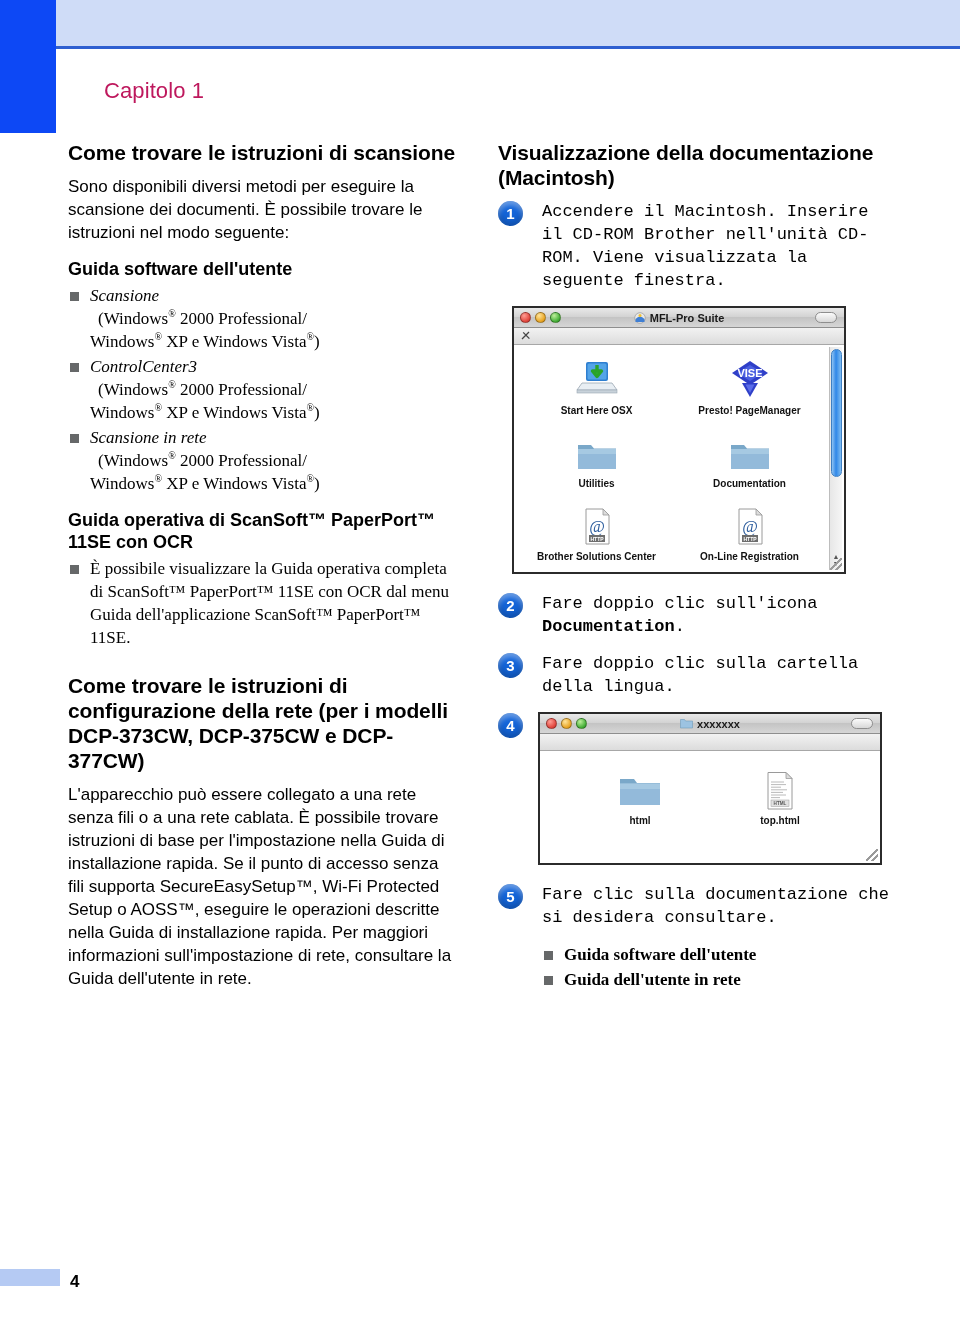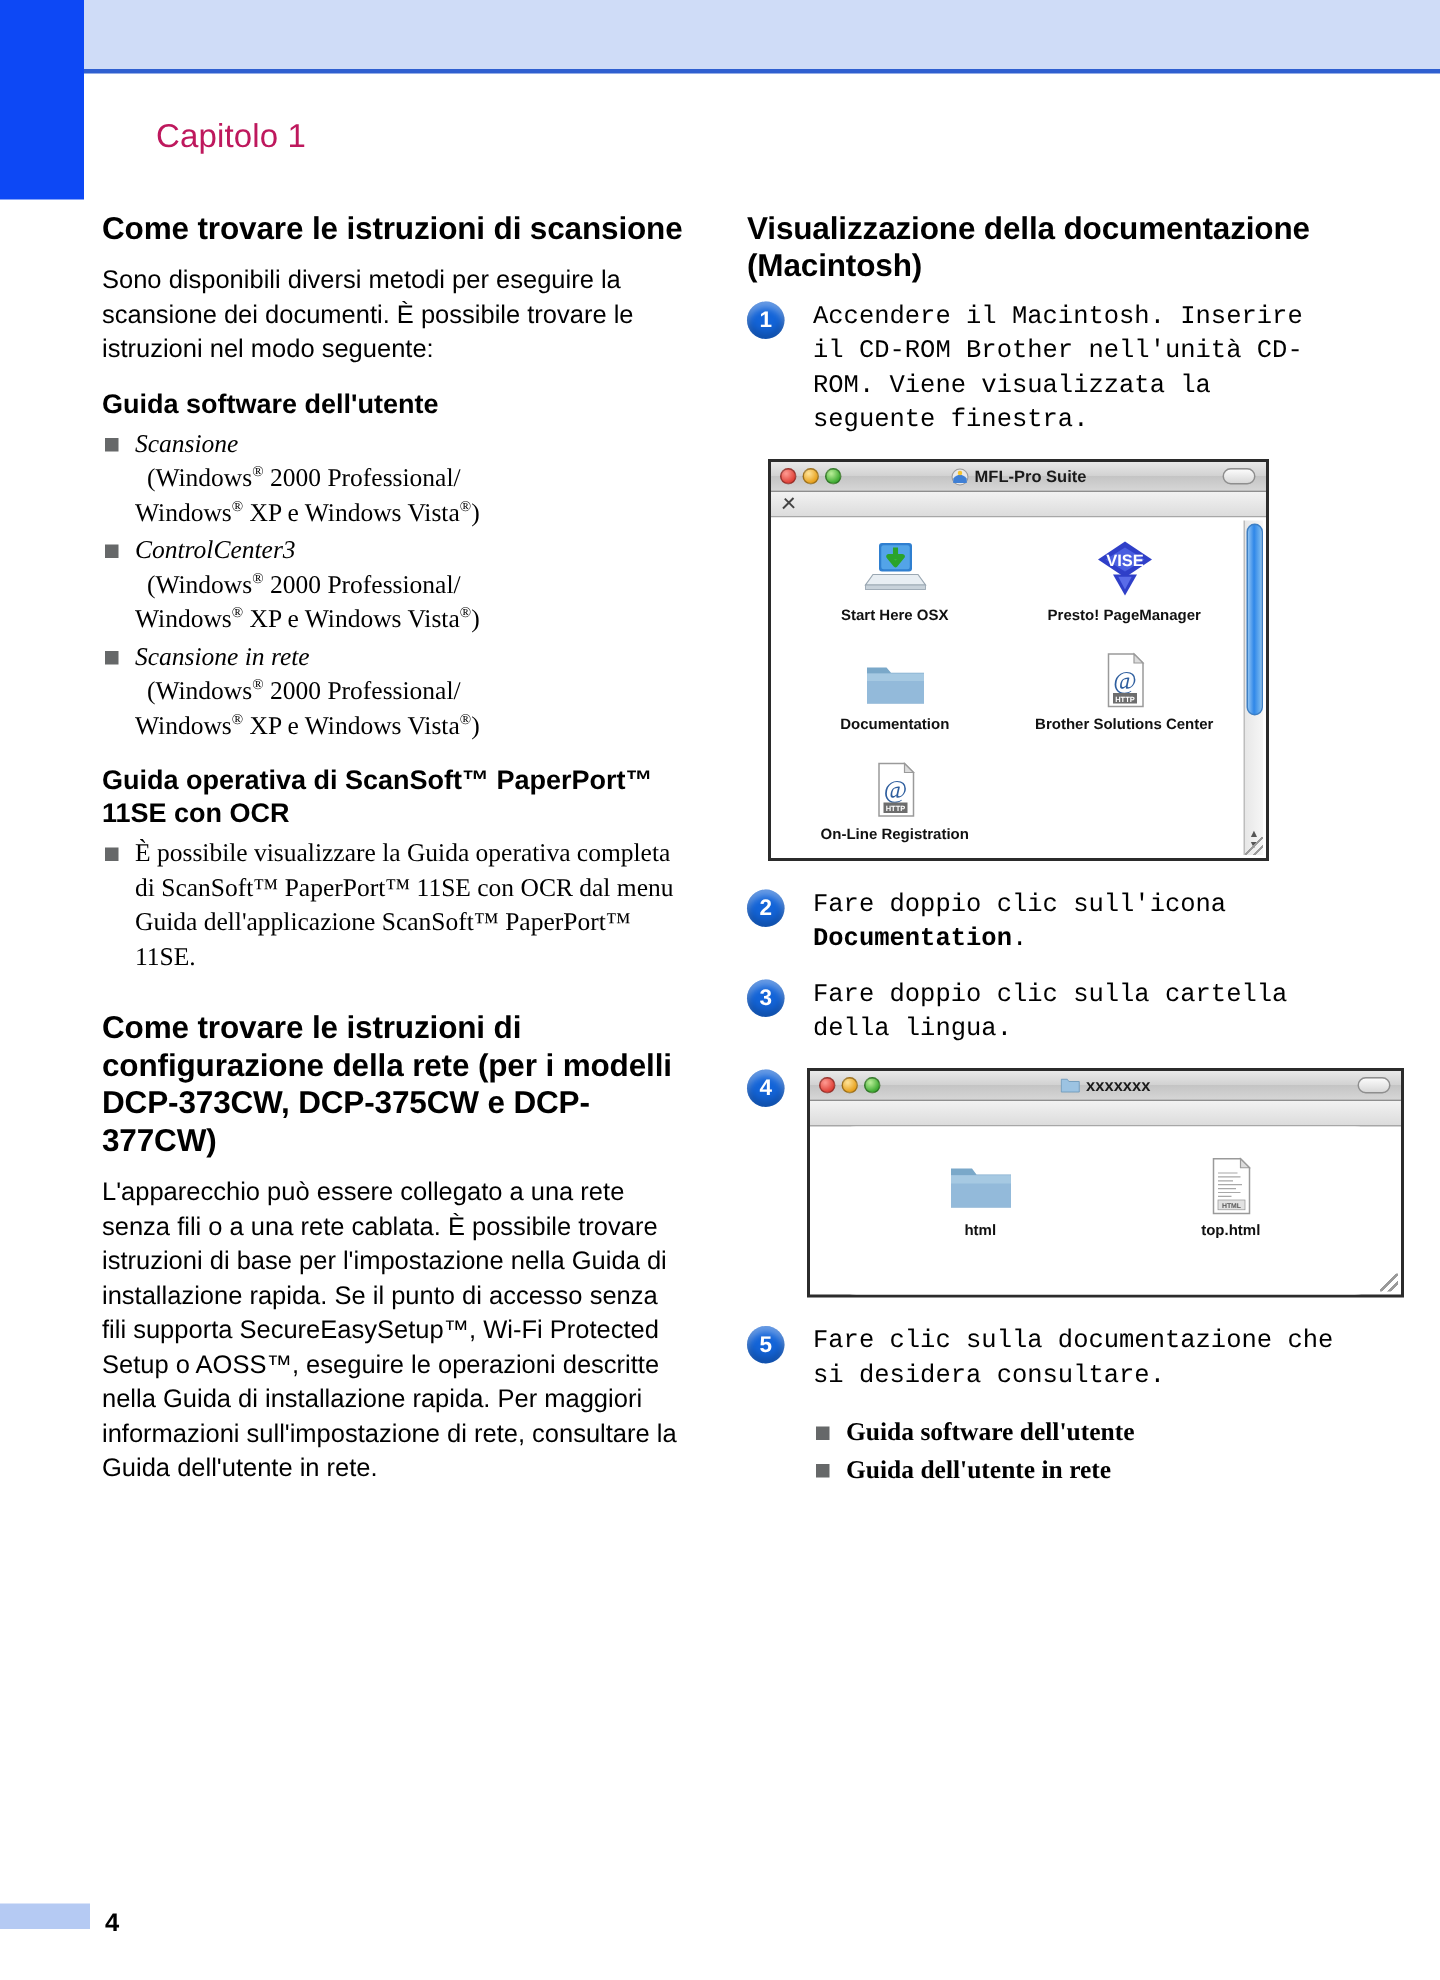--- a/index.html
+++ b/index.html
@@ -88,21 +88,21 @@
   .step p{ font-size:17px; line-height:23px; margin:0;font-family:Liberation Mono, monospace; }
   .step b{ font-weight:bold; }
 
   
   .macwin{
     border:2px solid #2b2b2b;
     background:#fff;
     margin:6px 0 18px 14px;
     width:334px;
   }
-  .macwin.w2{ width:398px;margin-left:40px; }
+  .macwin.w2{ width:344px;margin-left:40px; }
   .titlebar{
     height:20px;
     background:linear-gradient(to bottom,#e9e9e9 0%,#d2d2d2 48%,#c4c4c4 50%,#d6d6d6 100%);
     border-bottom:1px solid #8e8e8e;
     display:flex; align-items:center; position:relative;
   }
   .lights{ display:flex; gap:4px; margin-left:6px; }
   .light{ width:11px; height:11px; border-radius:50%; border:1px solid rgba(0,0,0,.32); }
   .l-red{ background:radial-gradient(circle at 35% 30%, #ff9d94, #e0443b 70%); }
   .l-yel{ background:radial-gradient(circle at 35% 30%, #ffe49a, #e8a321 70%); }
@@ -270,20 +270,30 @@
               <path d="M23 2 L41 14 L23 26 L5 14 Z" fill="#2f3fc8"></path>
               <path d="M23 6 L36 14 L23 22 L10 14 Z" fill="#4a5fe0"></path>
               <text x="23" y="18" font-family="Liberation Sans, sans-serif" font-size="11" font-weight="bold" fill="#ffffff" text-anchor="middle">VISE</text>
               <path d="M15 24 L31 24 L23 38 Z" fill="#2f3fc8"></path>
               <path d="M18.5 25.5 L27.5 25.5 L23 34 Z" fill="#5a6ce8"></path>
             </svg>
           </div>
           <div class="cap">Presto! PageManager</div>
         </div>
 
+        <div class="iconcell">
+          <div class="glyph">
+            <svg width="44" height="36" viewBox="0 0 44 36">
+              <path d="M3 7 L16 7 L19 10.5 L41 10.5 L41 31 L3 31 Z" fill="#7aa8c9"></path>
+              <path d="M3 11 L41 11 L41 31 L3 31 Z" fill="#93bada"></path>
+              <path d="M3 11 L41 11 L41 16 L3 16 Z" fill="#a6c9e2"></path>
+            </svg>
+          </div>
+          <div class="cap">Utilities</div>
+        </div>
 
         <div class="iconcell">
           <div class="glyph">
             <svg width="44" height="36" viewBox="0 0 44 36">
               <path d="M3 7 L16 7 L19 10.5 L41 10.5 L41 31 L3 31 Z" fill="#7aa8c9"></path>
               <path d="M3 11 L41 11 L41 31 L3 31 Z" fill="#93bada"></path>
               <path d="M3 11 L41 11 L41 16 L3 16 Z" fill="#a6c9e2"></path>
             </svg>
           </div>
           <div class="cap">Documentation</div>

